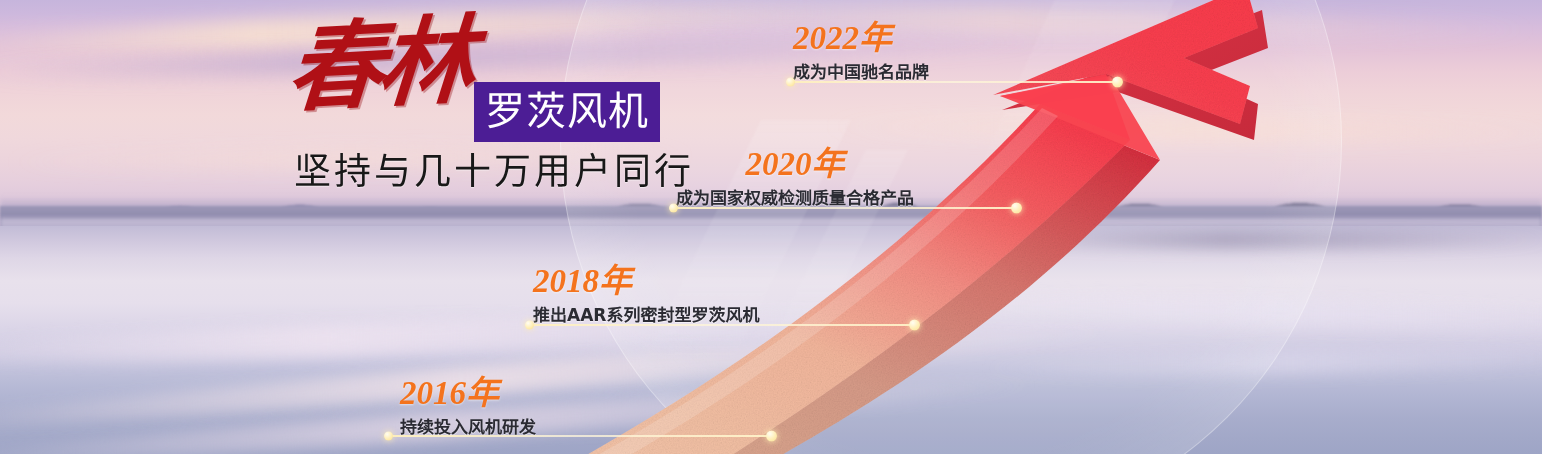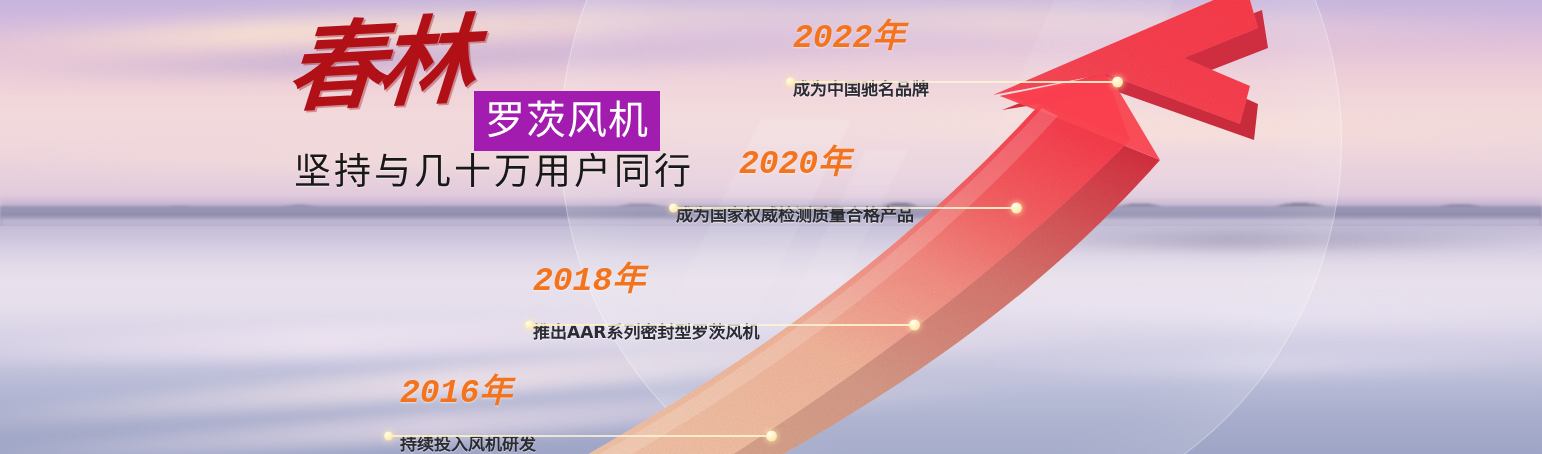--- a/index.html
+++ b/index.html
@@ -142,44 +142,44 @@
     position:absolute;left:0;top:2px;
     font-family:"Liberation Serif","DejaVu Serif",serif;
     font-size:96px;line-height:1;color:#b01016;font-weight:700;
     letter-spacing:-6px;
     font-style:italic;
     text-shadow:2px 2px 0 rgba(150,10,14,.35);
     transform:skewX(-7deg) rotate(-3deg);
     white-space:nowrap;
   }
   .tagbox{
-    position:absolute;left:186px;top:75px;
-    background:#a21caf;color:#ffffff;
+    position:absolute;left:186px;top:66px;
+    background:#4c1d95;color:#ffffff;
     font-size:40px;line-height:1;font-weight:500;
     padding:9px 11px 11px 11px;
     letter-spacing:1px;white-space:nowrap;
   }
   .slogan{
     position:absolute;left:6px;top:137px;
     font-family:"Liberation Serif","DejaVu Serif",serif;
     font-weight:400;font-size:37px;line-height:1;
     color:#181818;letter-spacing:3px;white-space:nowrap;
     text-shadow:0 1px 1px rgba(255,255,255,.55);
   }
 
   
   .milestone{position:absolute;}
   .ms-year{
-    font-family:Liberation Mono, monospace;
+    font-family:Liberation Serif, serif;
     font-style:italic;font-weight:700;font-size:33px;line-height:1;
     color:#f4731d;white-space:nowrap;
     text-shadow:0 1px 2px rgba(255,255,255,.5);
   }
   .ms-desc{
-    margin-top:26px;
+    margin-top:9px;
     font-family:"DejaVu Sans","Liberation Sans",sans-serif;
     font-weight:700;font-size:17px;line-height:1;
     color:#2b2b33;white-space:nowrap;
     text-shadow:0 1px 1px rgba(255,255,255,.6);
   }
   .connector{
     position:absolute;height:2px;
     background:linear-gradient(90deg,rgba(255,240,190,.95) 0%,rgba(255,247,220,.75) 50%,rgba(255,242,200,.95) 100%);
   }
   .connector .node{

